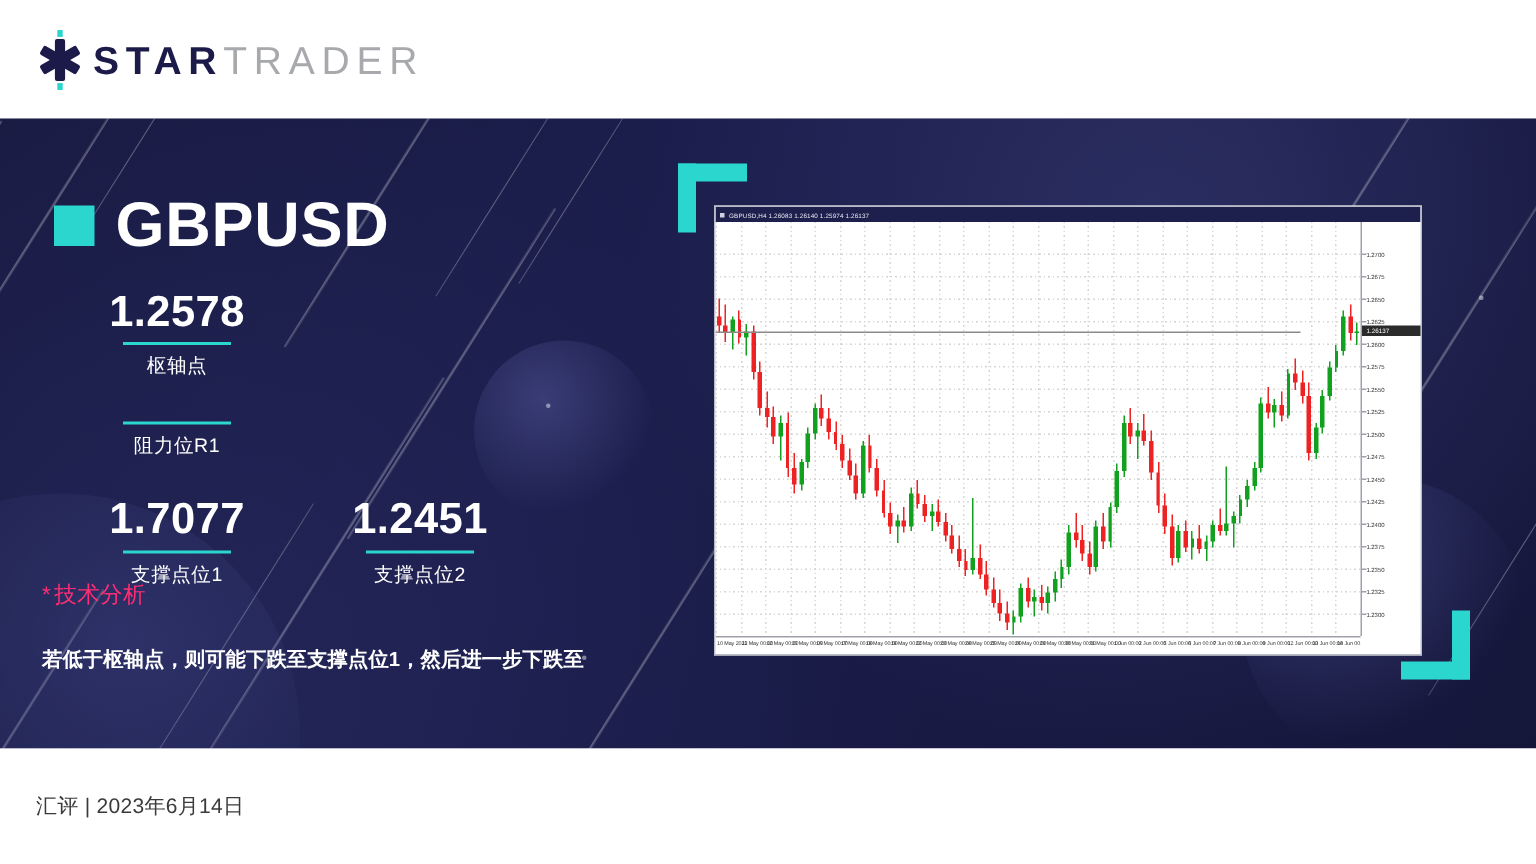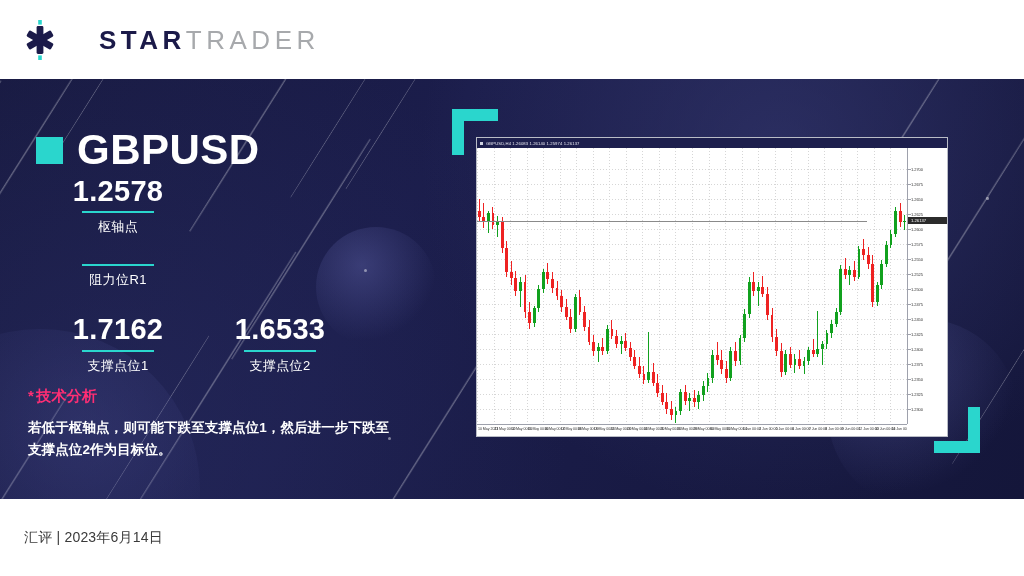--- a/index.html
+++ b/index.html
@@ -10,21 +10,21 @@
     overflow:hidden;
     position:relative;
   }
 
   
   #header {
     position:absolute; left:0; top:0; width:1024px; height:79px;
     background:#ffffff;
     display:flex; align-items:center;
   }
-  #logo-wrap { display:flex; align-items:center; margin-left:22px;gap:37px; }
+  #logo-wrap { display:flex; align-items:center; margin-left:22px; }
   .logo-mark { position:relative; width:36px; height:40px; flex:0 0 36px; }
   .logo-mark svg { position:absolute; left:0; top:0; }
   .logo-text { font-size:26px; letter-spacing:4.5px; font-weight:bold; margin-left:4px; line-height:1; }
   .logo-star { color:#1b1a49; }
   .logo-trader { color:#a7a9ac; font-weight:500; }
 
   
   #panel {
     position:absolute; left:0; top:79px; width:1024px; height:420px;
     background:
@@ -50,38 +50,38 @@
 
   
   #left-col { position:absolute; left:0; top:0; width:440px; height:420px; }
 
   #title-row { position:absolute; left:36px; top:50px; display:flex; align-items:center; }
   #title-bullet { width:27px; height:27px; background:#2ad6cd; margin-right:14px; }
   #pair-title {
     color:#ffffff; font-size:42px; font-weight:bold; letter-spacing:.5px; line-height:1;
   }
 
-  .lvl-grid { position:absolute; left:0; top:96px; width:440px; }
+  .lvl-grid { position:absolute; left:0; top:113px; width:440px; }
   .lvl-row { display:flex; }
   .lvl-cell { width:140px; text-align:center; }
   .lvl-cell.pivot-cell { margin-left:48px; }
   .lvl-cell.c1 { margin-left:48px; }
   .lvl-cell.c2 { margin-left:22px; }
   .lvl-val {
     color:#ffffff; font-size:29px; font-weight:bold; letter-spacing:.3px; line-height:1.12;
   }
   .lvl-underline {
     width:72px; height:2px; background:#2ad6cd; margin:4px auto 5px auto;
   }
   .lvl-label { color:#ffffff; font-size:13px; letter-spacing:.4px; }
   .row-gap { height:24px; }
 
   #analysis { position:absolute; left:28px; top:308px; width:400px; }
   #analysis-title {
-    color:#ff2e74; font-size:15px; font-weight:bold; letter-spacing:.3px; margin-bottom:11px;
+    color:#ff2e74; font-size:15px; font-weight:normal; letter-spacing:.3px; margin-bottom:23px;
   }
   #analysis-title .ast { margin-right:2px; }
   #analysis-body {
     color:#ffffff; font-size:13.5px; line-height:1.62; font-weight:bold; letter-spacing:.1px;
   }
 
   
   #chart-block { position:absolute; left:452px; top:30px; width:560px; height:370px; }
 
   .bracket { position:absolute; background:transparent; }
@@ -213,40 +213,39 @@
         <div class="lvl-cell c1">
           <div class="lvl-underline"></div>
           <div class="lvl-label">阻力位R1</div>
         </div>
       </div>
 
       <div class="row-gap"></div>
 
       <div class="lvl-row">
         <div class="lvl-cell c1">
-          <div class="lvl-val">1.7162</div>
+          <div class="lvl-val">1.7077</div>
           <div class="lvl-underline"></div>
           <div class="lvl-label">支撑点位1</div>
         </div>
         <div class="lvl-cell c2">
-          <div class="lvl-val">1.6533</div>
+          <div class="lvl-val">1.2451</div>
           <div class="lvl-underline"></div>
           <div class="lvl-label">支撑点位2</div>
         </div>
       </div>
 
     </div>
 
     <div id="analysis">
       <div id="analysis-title">
         <span class="ast">*</span><span>技术分析</span>
       </div>
       <div id="analysis-body">
         <div>若低于枢轴点，则可能下跌至支撑点位1，然后进一步下跌至</div>
-        <div>支撑点位2作为目标位。</div>
       </div>
     </div>
 
   </div>
 
   <div id="chart-block">
 
     <div class="bracket" style="left:0px;top:0px;width:46px;height:46px;">
       <i style="left:0;top:0;width:12px;height:46px;"></i>
       <i style="left:0;top:0;width:46px;height:12px;"></i>

